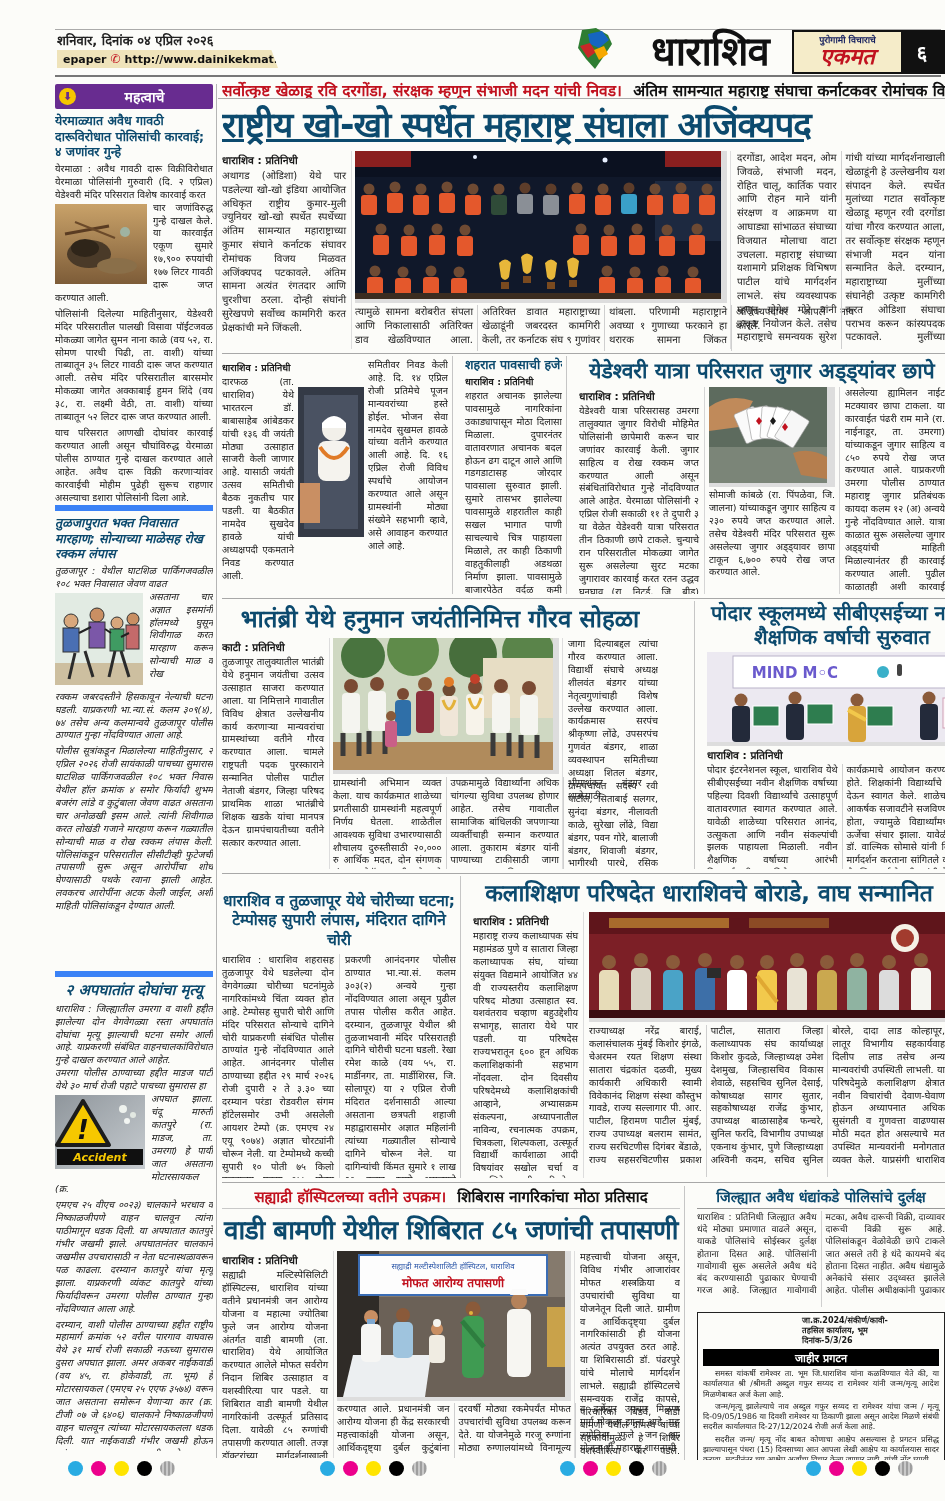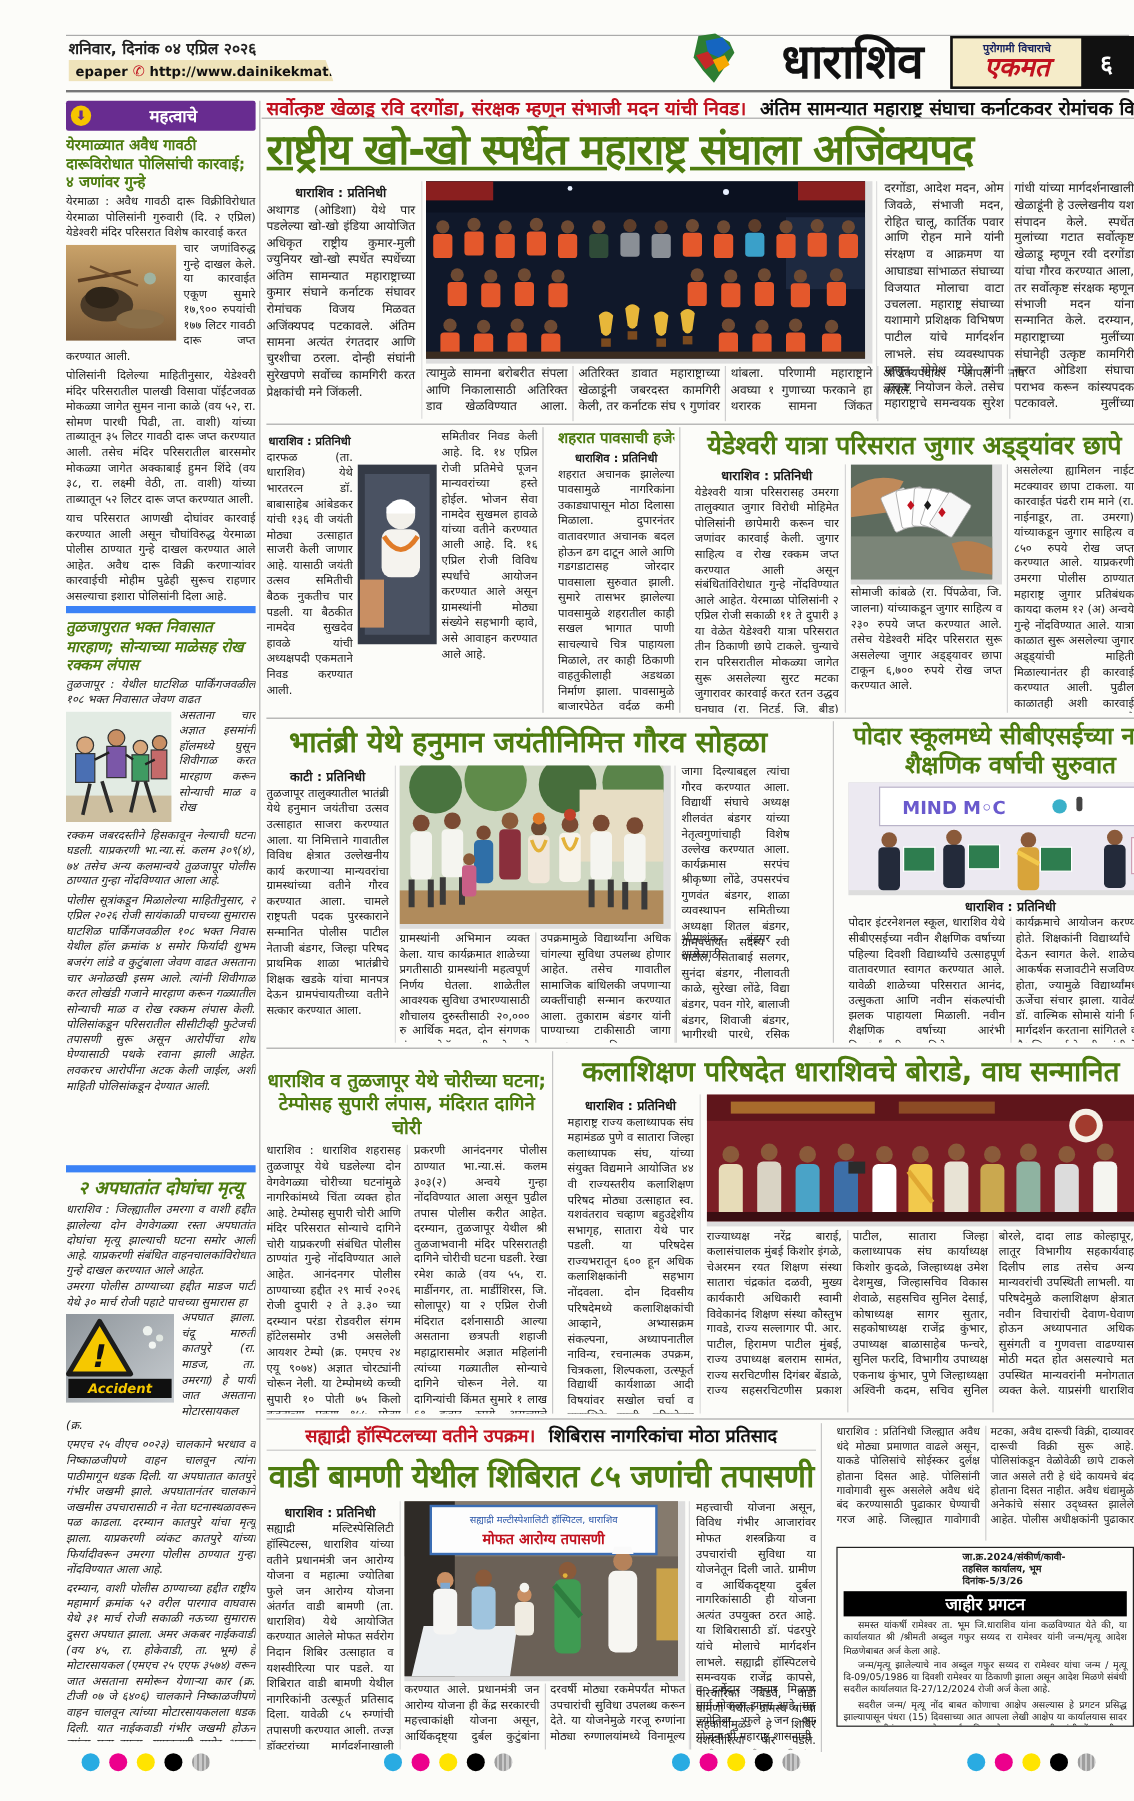--- a/index.html
+++ b/index.html
@@ -21,24 +21,24 @@
   .brand-tagline{font-size:9px;font-weight:bold;color:#15205e;}
   .brand-name{font-size:22px;font-weight:bold;color:#c1121f;font-style:italic;line-height:1;}
   .page-no{width:42px;color:#fff;font-size:20px;font-weight:bold;display:flex;
         align-items:center;justify-content:center;}
   .kicker{position:absolute;left:222px;top:79px;width:723px;height:19px;text-align:center;
         font-size:15.5px;font-weight:bold;white-space:nowrap;overflow:hidden;}
   .k-red{color:#c1121f;} .k-black{color:#111;margin-left:6px;}
   
   .art{position:absolute;overflow:hidden;box-sizing:border-box;}
   .bl{border-left:1px solid #c6c6c6;padding-left:12px;}
-  h1,h2,h3{margin:0;color:#4d7c0f;font-weight:bold;}
+  h1,h2,h3{margin:0;color:#0c4a6e;font-weight:bold;}
   .hl-c{text-align:center;}
   .nowrap{white-space:nowrap;overflow:hidden;}
-  .byline{font-size:10.5px;font-weight:bold;text-align:center;margin:2px 0;}
+  .byline{font-size:10.5px;font-weight:bold;text-align:left;margin:2px 0;}
   .txt{font-size:10px;line-height:1.38;text-align:justify;}
   .txt-s{font-size:9.5px;line-height:1.36;text-align:justify;}
   .cols2{column-count:2;column-gap:9px;column-rule:1px solid #cfcfcf;}
   .cols3{column-count:3;column-gap:9px;column-rule:1px solid #cfcfcf;}
   .frow{display:flex;}
   .photo{background:#ddd;flex:none;}
   
   .sidebar{position:absolute;left:55px;top:84px;width:162px;height:1374px;
         border-right:1px solid #b5b5b5;padding-right:3px;box-sizing:border-box;}
   .mahat{height:25px;background:#682c90;display:flex;align-items:center;border-radius:2px;}
@@ -78,21 +78,21 @@
   
   .shibir{left:222px;top:1186px;width:458px;height:272px;}
   .sh-kick{font-size:15px;font-weight:bold;text-align:center;white-space:nowrap;overflow:hidden;
         border-bottom:1px solid #c9c9c9;padding-bottom:2px;}
   .shibir h1{font-size:26px;text-align:center;white-space:nowrap;letter-spacing:-0.5px;margin-top:2px;}
   .rightcol{left:684px;top:1186px;width:261px;height:274px;}
   .durl h2{font-size:14.5px;text-align:center;border-bottom:1px solid #999;padding-bottom:2px;}
   .durl .txt-s{font-size:9px;height:96px;overflow:hidden;margin-top:2px;}
   .adbox{border:1px solid #222;margin-top:5px;padding:3px 5px;height:142px;overflow:hidden;}
   .ad-ref{margin-left:42%;font-size:8px;font-weight:bold;line-height:1.25;}
-  .ad-title{background:#000;color:#fff;text-align:center;font-size:14px;font-weight:bold;
+  .ad-title{background:#000;color:#fff;text-align:center;font-size:11px;font-weight:bold;
         padding:1px 0;margin:3px 0;}
   .ad-p{font-size:7.8px;line-height:1.32;text-align:justify;margin:2px 0;text-indent:12px;}
   
   .dotrow{position:absolute;top:1461px;display:flex;gap:8px;}
   .dot{width:15px;height:15px;border-radius:50%;}
   .d-c{background:#29abe2;} .d-m{background:#ec008c;} .d-y{background:#ffe400;}
   .d-k{background:#000;} .d-g{background:repeating-linear-gradient(90deg,#9e9e9e 0 2px,#c9c9c9 2px 4px);}
 </style>
 </head>
 <body>
@@ -587,20 +587,21 @@
         <div class="txt-s cols2" style="height:58px;margin-top:2px">करण्यात आले. प्रधानमंत्री जन आरोग्य योजना ही केंद्र सरकारची महत्त्वाकांक्षी योजना असून, आर्थिकदृष्ट्या दुर्बल कुटुंबांना दरवर्षी मोठ्या रकमेपर्यंत मोफत उपचारांची सुविधा उपलब्ध करून देते. या योजनेमुळे गरजू रुग्णांना मोठ्या रुग्णालयांमध्ये विनामूल्य व दर्जेदार उपचार मिळण्याचा मार्ग मोकळा झाला आहे. महात्मा ज्योतिबा फुले जन आरोग्य योजना ही महाराष्ट्र शासनाची</div>
       </div>
       <div style="flex:1;padding-left:5px">
         <div class="txt-s">महत्त्वाची योजना असून, विविध गंभीर आजारांवर मोफत शस्त्रक्रिया व उपचारांची सुविधा या योजनेतून दिली जाते. ग्रामीण व आर्थिकदृष्ट्या दुर्बल नागरिकांसाठी ही योजना अत्यंत उपयुक्त ठरत आहे. या शिबिरासाठी डॉ. पंढरपुरे यांचे मोलाचे मार्गदर्शन लाभले. सह्याद्री हॉस्पिटलचे समन्वयक राजेंद्र कापसे, परिचारिका बिडवे, वाडी बामणी येथील ग्रामस्थ यांच्या सहकार्यामुळे हे शिबिर यशस्वीरित्या पार पडले. ग्रामीण भागातील नागरिकांना मोफत व दर्जेदार आरोग्य सेवा त्यांच्या दारात उपलब्ध करून देण्याच्या उद्देशाने राबविण्यात आलेल्या या उपक्रमाचे सर्व स्तरातून कौतुक होत आहे.</div>
       </div>
     </div>
   </section>
 
   <section class="art rightcol bl">
     <div class="durl">
+      <h2 class="nowrap">जिल्ह्यात अवैध धंद्यांकडे पोलिसांचे दुर्लक्ष</h2>
       <div class="txt-s cols2">धाराशिव : प्रतिनिधी जिल्ह्यात अवैध धंदे मोठ्या प्रमाणात वाढले असून, याकडे पोलिसांचे सोईस्कर दुर्लक्ष होताना दिसत आहे. पोलिसांनी गावोगावी सुरू असलेले अवैध धंदे बंद करण्यासाठी पुढाकार घेण्याची गरज आहे. जिल्ह्यात गावोगावी मटका, अवैध दारूची विक्री, दाव्यावर दारूची विक्री सुरू आहे. पोलिसांकडून वेळोवेळी छापे टाकले जात असले तरी हे धंदे कायमचे बंद होताना दिसत नाहीत. अवैध धंद्यामुळे अनेकांचे संसार उद्ध्वस्त झालेले आहेत. पोलीस अधीक्षकांनी पुढाकार घेऊन अवैध धंदे कायमचे कसे बंद होतील, यासाठी प्रयत्न करावेत, अशी मागणी होत आहे.</div>
     </div>
     <div class="adbox">
       <div class="ad-ref">
         <div>जा.क्र.2024/संकीर्ण/कावी-</div>
         <div>तहसिल कार्यालय, भूम</div>
         <div>दिनांक-5/3/26</div>
       </div>
       <div class="ad-title">जाहीर प्रगटन</div>
       <div class="ad-p">समस्त यांकर्षी रामेश्वर ता. भूम जि.धाराशिव यांना कळविण्यात येते की, या कार्यालयात श्री /श्रीमती अब्दुल गफुर सय्यद रा रामेश्वर यांनी जन्म/मृत्यू आदेश मिळणेबाबत अर्ज केला आहे.</div>

